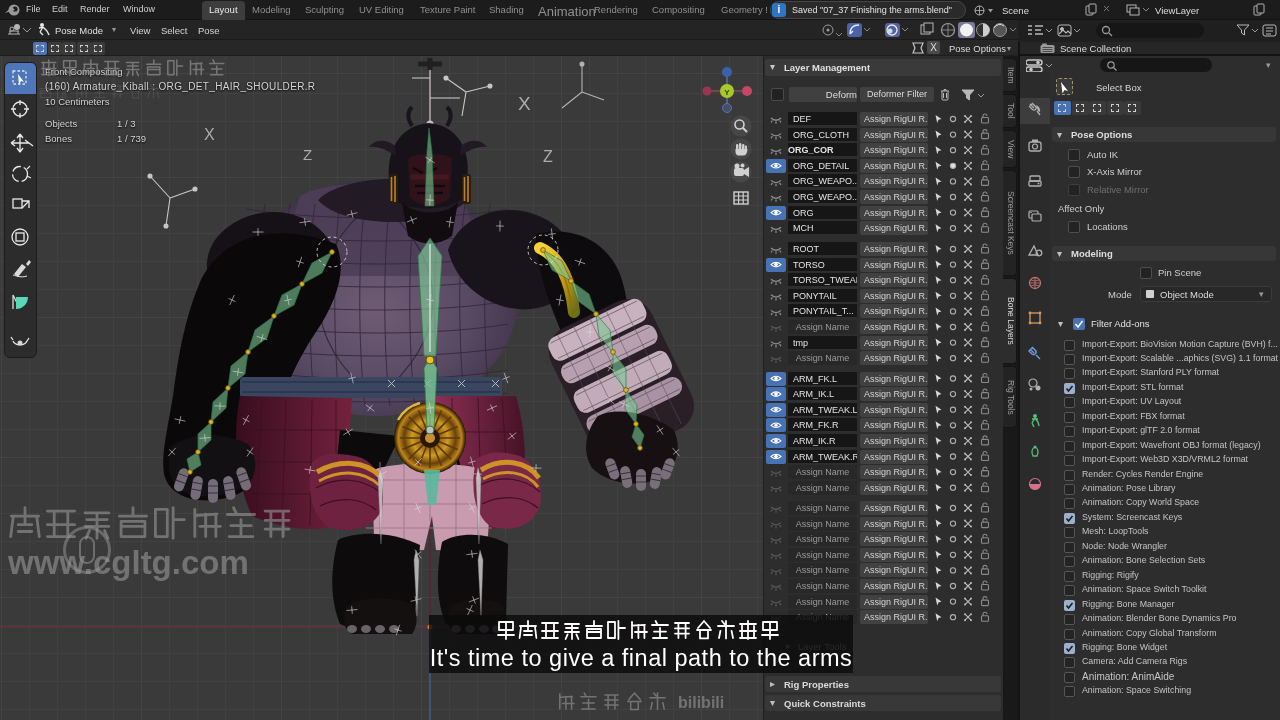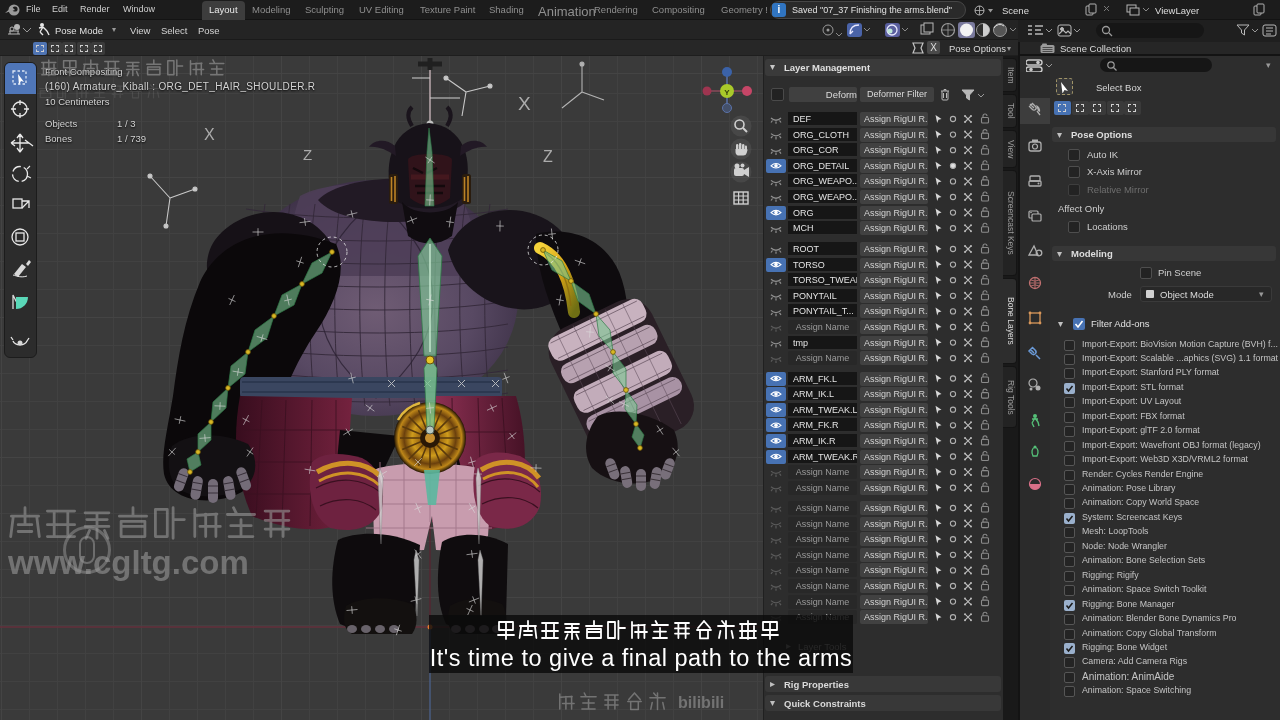--- a/index.html
+++ b/index.html
@@ -412,21 +412,21 @@
       <g stroke="#b8b8b8" fill="none">
         <path d="M3 4 h8 M4 4 v8 a1 1 0 0 0 1 1 h4 a1 1 0 0 0 1 -1 v-8 M5.5 6 v5 m3 -5 v5 M6 4 v-1.5 h2 V4"></path>
         <path d="M24 3 h12 l-4.5 5 v5 l-3 -2 v-3 z" fill="#b8b8b8"></path>
         <path d="M40 7 l3 3 3 -3" stroke="#999"></path>
       </g>
     </svg>
 <div class="abs" style="left:788px;top:112.0px;width:69px;height:14px;background:#161616;border-bottom:1px solid #2e2e2e;color:#e4e4e4;font-size:9px;line-height:14px;padding-left:5px;overflow:hidden;">DEF</div>
 <div class="abs" style="left:860px;top:112.0px;width:68px;height:14px;background:#414141;border-radius:2px;color:#d4d4d4;font-size:9px;line-height:14px;padding-left:4px;overflow:hidden;white-space:nowrap;">Assign RigUI R...</div>
 <div class="abs" style="left:788px;top:127.6px;width:69px;height:14px;background:#161616;border-bottom:1px solid #2e2e2e;color:#e4e4e4;font-size:9px;line-height:14px;padding-left:5px;overflow:hidden;">ORG_CLOTH</div>
 <div class="abs" style="left:860px;top:127.6px;width:68px;height:14px;background:#414141;border-radius:2px;color:#d4d4d4;font-size:9px;line-height:14px;padding-left:4px;overflow:hidden;white-space:nowrap;">Assign RigUI R...</div>
-<div class="abs" style="left:788px;top:143.2px;width:69px;height:14px;background:#161616;border-bottom:1px solid #2e2e2e;color:#e4e4e4;font-size:9px;line-height:14px;padding-left:5px;overflow:hidden;">ORG_COR</div>
+<div class="abs" style="left:788px;top:143.2px;width:69px;height:14px;background:#161616;border-bottom:1px solid #2e2e2e;color:#e4e4e4;font-size:9px;line-height:14px;overflow:hidden;font-weight:bold;">ORG_COR</div>
 <div class="abs" style="left:860px;top:143.2px;width:68px;height:14px;background:#414141;border-radius:2px;color:#d4d4d4;font-size:9px;line-height:14px;padding-left:4px;overflow:hidden;white-space:nowrap;">Assign RigUI R...</div>
 <div class="abs" style="left:766px;top:158.8px;width:20px;height:14px;background:#4772b3;border-radius:2px;"></div>
 <div class="abs" style="left:788px;top:158.8px;width:69px;height:14px;background:#161616;border-bottom:1px solid #2e2e2e;color:#e4e4e4;font-size:9px;line-height:14px;padding-left:5px;overflow:hidden;">ORG_DETAIL</div>
 <div class="abs" style="left:860px;top:158.8px;width:68px;height:14px;background:#414141;border-radius:2px;color:#d4d4d4;font-size:9px;line-height:14px;padding-left:4px;overflow:hidden;white-space:nowrap;">Assign RigUI R...</div>
 <div class="abs" style="left:788px;top:174.4px;width:69px;height:14px;background:#161616;border-bottom:1px solid #2e2e2e;color:#e4e4e4;font-size:9px;line-height:14px;padding-left:5px;overflow:hidden;">ORG_WEAPO...</div>
 <div class="abs" style="left:860px;top:174.4px;width:68px;height:14px;background:#414141;border-radius:2px;color:#d4d4d4;font-size:9px;line-height:14px;padding-left:4px;overflow:hidden;white-space:nowrap;">Assign RigUI R...</div>
 <div class="abs" style="left:788px;top:190.0px;width:69px;height:14px;background:#161616;border-bottom:1px solid #2e2e2e;color:#e4e4e4;font-size:9px;line-height:14px;padding-left:5px;overflow:hidden;">ORG_WEAPO...</div>
 <div class="abs" style="left:860px;top:190.0px;width:68px;height:14px;background:#414141;border-radius:2px;color:#d4d4d4;font-size:9px;line-height:14px;padding-left:4px;overflow:hidden;white-space:nowrap;">Assign RigUI R...</div>
 <div class="abs" style="left:766px;top:205.6px;width:20px;height:14px;background:#4772b3;border-radius:2px;"></div>
 <div class="abs" style="left:788px;top:205.6px;width:69px;height:14px;background:#161616;border-bottom:1px solid #2e2e2e;color:#e4e4e4;font-size:9px;line-height:14px;padding-left:5px;overflow:hidden;">ORG</div>

